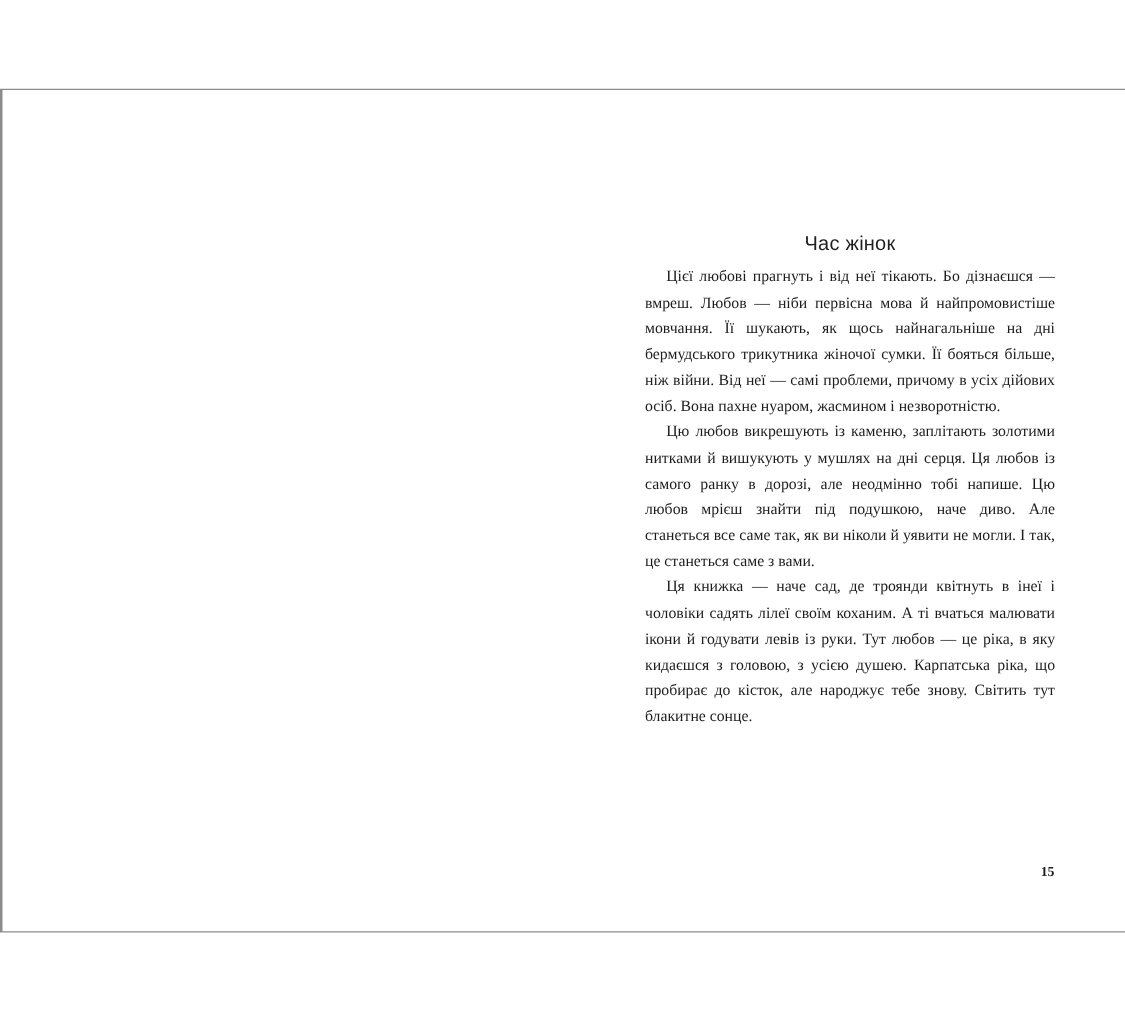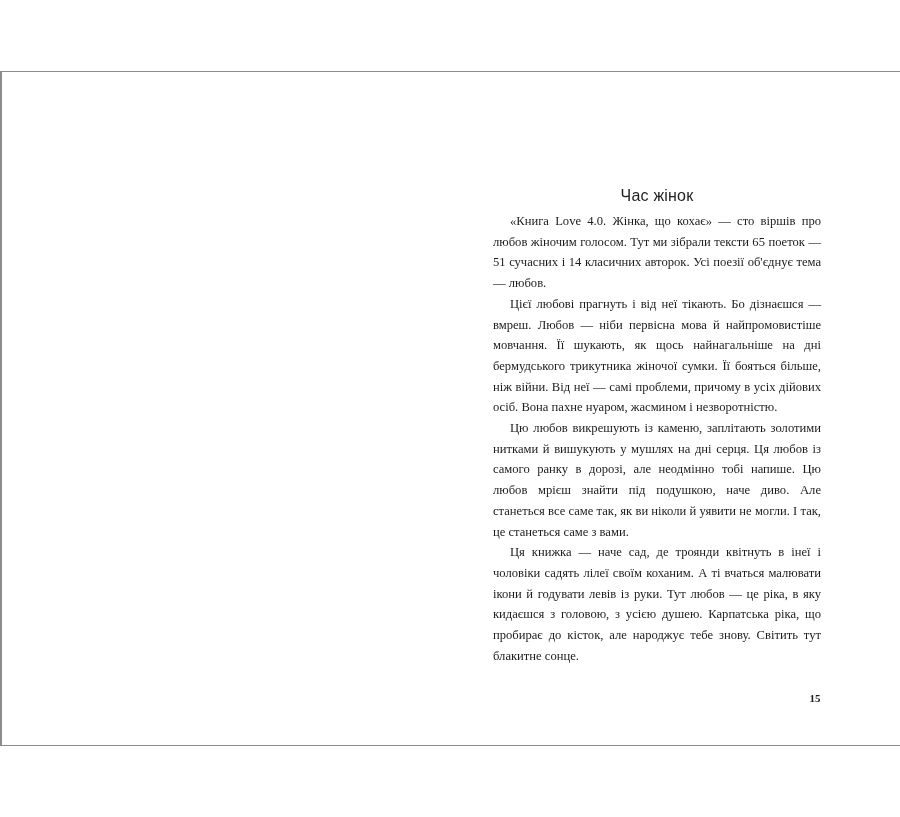--- a/index.html
+++ b/index.html
@@ -28,21 +28,21 @@
     }
     .page-left {
       position: absolute;
       left: 0;
       top: 0;
       width: 449px;
       height: 100%;
     }
     .page-right {
       position: absolute;
-      left: 426px;
+      left: 449px;
       top: 0;
       width: 449px;
       height: 100%;
     }
     .chapter-title {
       position: absolute;
       left: 0;
       right: 0;
       top: 104px;
       margin-left: 65px;
@@ -83,21 +83,20 @@
 </head>
 <body>
 
 <div class="spread">
   <div class="page-left"></div>
 
   <div class="page-right">
     <h1 class="chapter-title">Час жінок</h1>
 
     <div class="body-text">
-      <p>«Книга Love 4.0. Жінка, що кохає» — сто віршів про любов жі­ночим голосом. Тут ми зібрали тексти 65 поеток — 51 сучасних і 14 класичних авторок. Усі поезії об'єднує тема — любов.</p>
       <p>Цієї любові прагнуть і від неї тікають. Бо дізнаєшся — вмреш. Любов — ніби первісна мова й найпромовистіше мовчання. Її шукають, як щось найнагальніше на дні бермудського три­кутника жіночої сумки. Її бояться більше, ніж війни. Від неї — самі проблеми, причому в усіх дійових осіб. Вона пахне нуаром, жасмином і незворотністю.</p>
       <p>Цю любов викрешують із каменю, заплітають золотими нит­ками й вишукують у мушлях на дні серця. Ця любов із самого ранку в дорозі, але неодмінно тобі напише. Цю любов мрієш знайти під подушкою, наче диво. Але станеться все саме так, як ви ніколи й уявити не могли. І так, це станеться саме з вами.</p>
       <p>Ця книжка — наче сад, де троянди квітнуть в інеї і чоловіки садять лілеї своїм коханим. А ті вчаться малювати ікони й го­дувати левів із руки. Тут любов — це ріка, в яку кидаєшся з го­ловою, з усією душею. Карпатська ріка, що пробирає до кісток, але народжує тебе знову. Світить тут блакитне сонце.</p>
     </div>
 
     <div class="page-number">15</div>
   </div>
 </div>
 
 </body></html>

